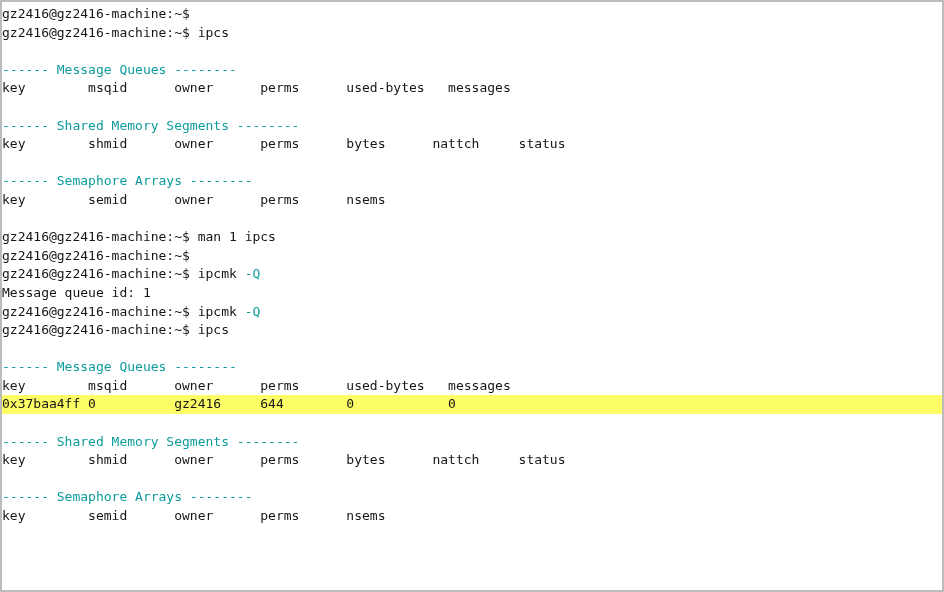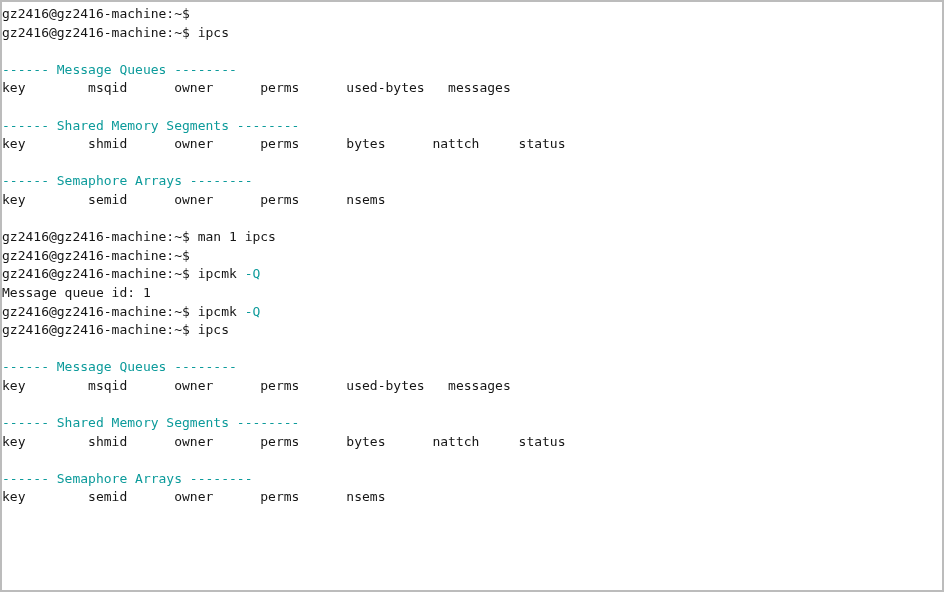--- a/index.html
+++ b/index.html
@@ -46,20 +46,21 @@
       <div class="line">&nbsp;</div>
       <div class="line"><span>gz2416@gz2416-machine:~$ man 1 ipcs</span></div>
       <div class="line"><span>gz2416@gz2416-machine:~$ </span></div>
       <div class="line"><span>gz2416@gz2416-machine:~$ ipcmk </span><span class="teal">-Q</span></div>
       <div class="line"><span>Message queue id: 1</span></div>
       <div class="line"><span>gz2416@gz2416-machine:~$ ipcmk </span><span class="teal">-Q</span></div>
       <div class="line"><span>gz2416@gz2416-machine:~$ ipcs</span></div>
       <div class="line">&nbsp;</div>
       <div class="line"><span class="teal">------ Message Queues --------</span></div>
       <div class="line"><span>key        msqid      owner      perms      used-bytes   messages    </span></div>
+      <div class="line hl"><span>0x37baa4ff 0          gz2416     644        0            0           </span></div>
       <div class="line">&nbsp;</div>
       <div class="line"><span class="teal">------ Shared Memory Segments --------</span></div>
       <div class="line"><span>key        shmid      owner      perms      bytes      nattch     status      </span></div>
       <div class="line">&nbsp;</div>
       <div class="line"><span class="teal">------ Semaphore Arrays --------</span></div>
       <div class="line"><span>key        semid      owner      perms      nsems     </span></div>
     </div>
 </div>
 
 </body></html>

